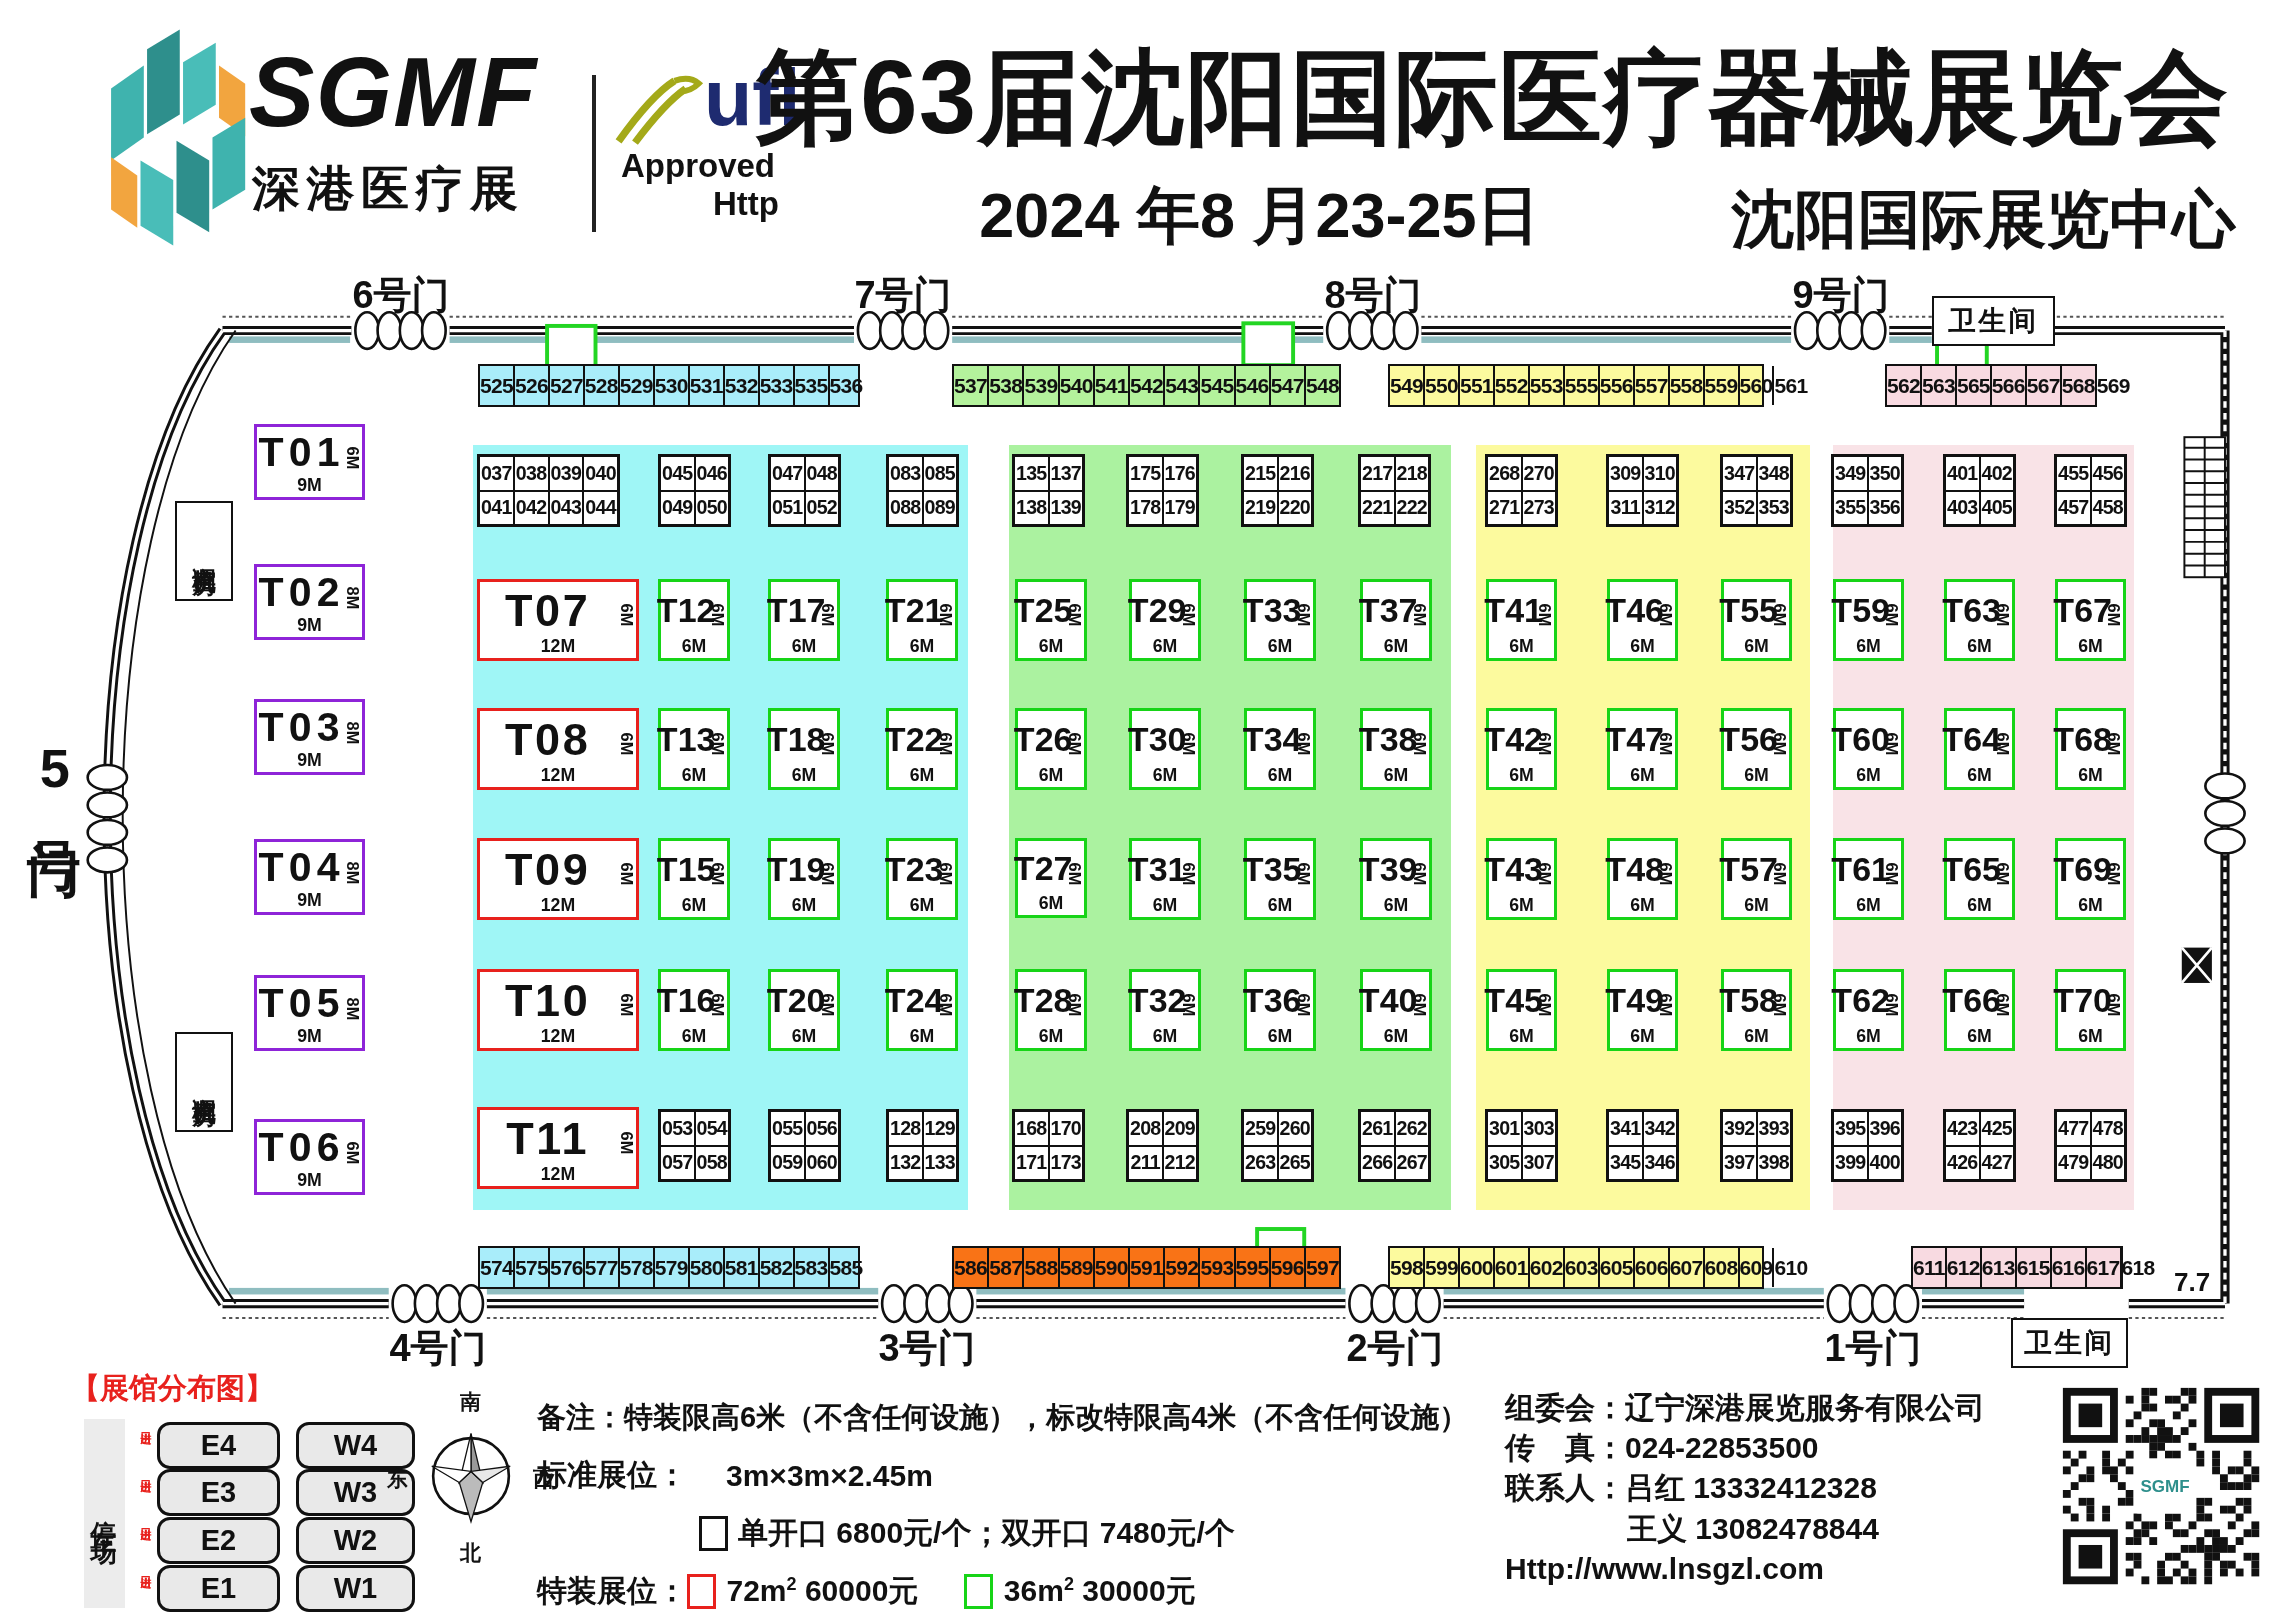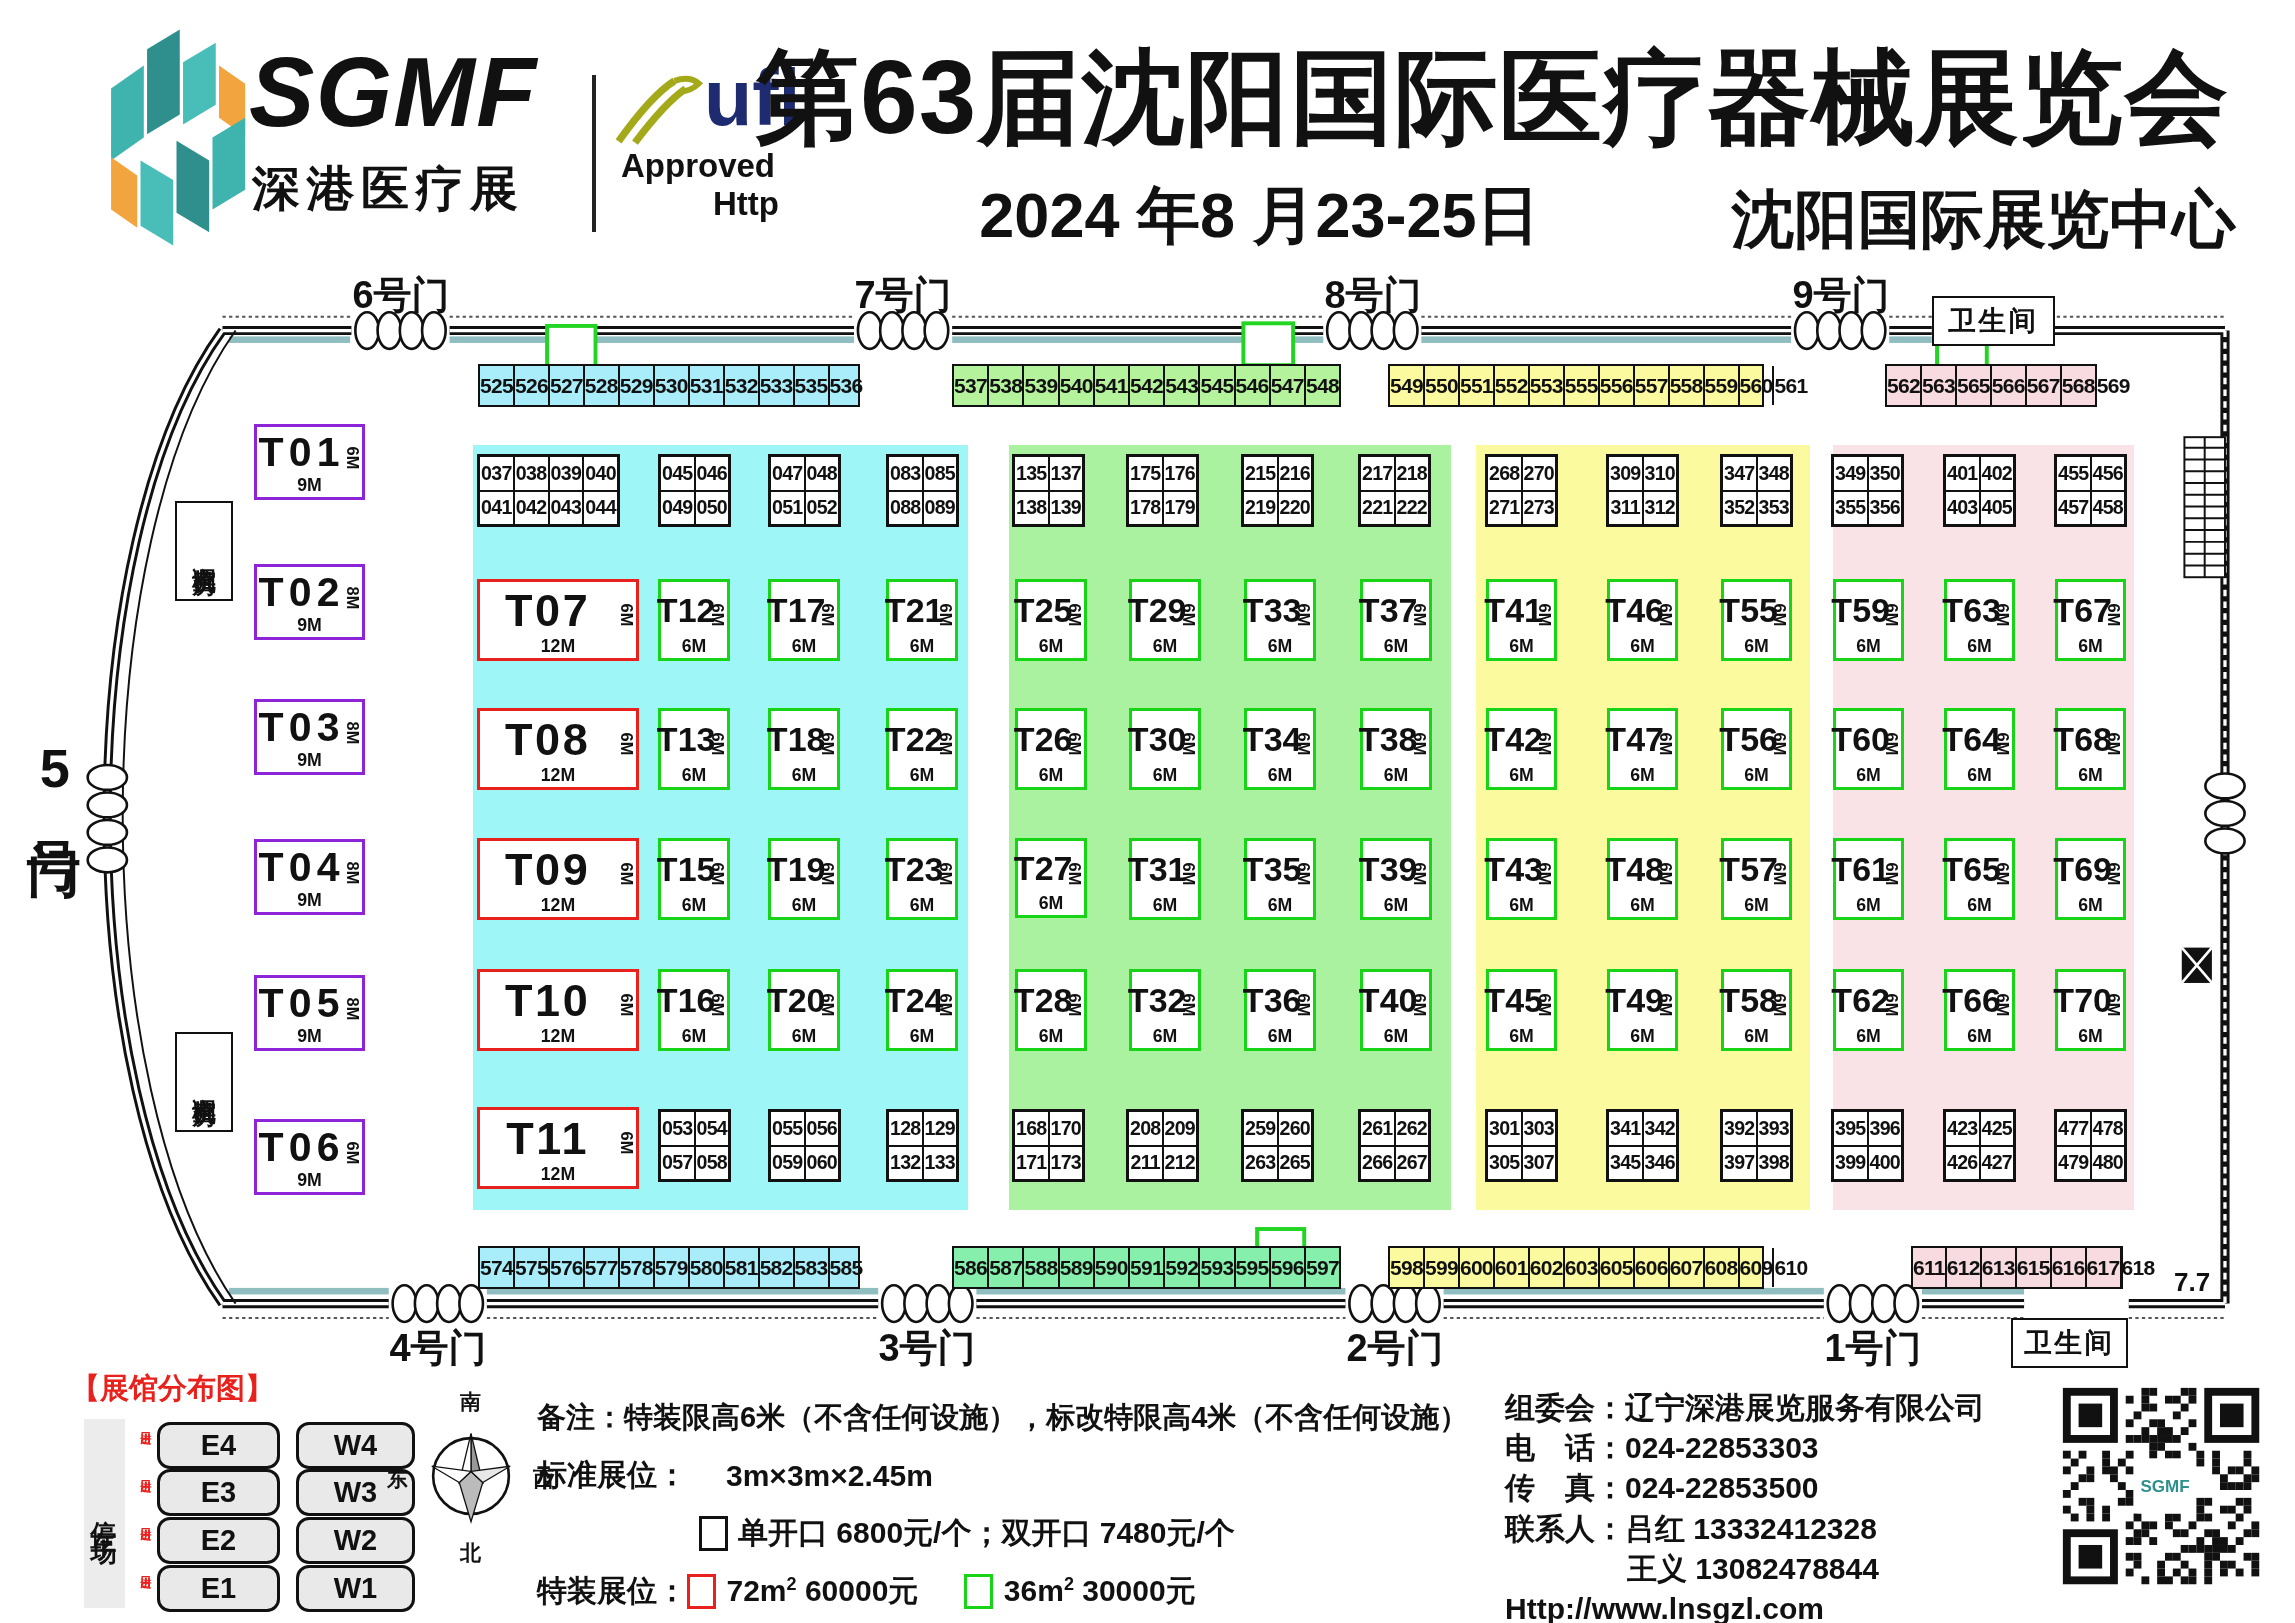--- a/index.html
+++ b/index.html
@@ -250,21 +250,21 @@
           <div class="scell">576</div>
           <div class="scell">577</div>
           <div class="scell">578</div>
           <div class="scell">579</div>
           <div class="scell">580</div>
           <div class="scell">581</div>
           <div class="scell">582</div>
           <div class="scell">583</div>
           <div class="scell">585</div>
         </div>
-        <div class="strip" style="left: 952px; top: 1246px; width: 389px; height: 43px; background: #86efac;">
+        <div class="strip" style="left: 952px; top: 1246px; width: 389px; height: 43px; background: #f97316;">
           <div class="scell">586</div>
           <div class="scell">587</div>
           <div class="scell">588</div>
           <div class="scell">589</div>
           <div class="scell">590</div>
           <div class="scell">591</div>
           <div class="scell">592</div>
           <div class="scell">593</div>
           <div class="scell">595</div>
           <div class="scell">596</div>
@@ -831,21 +831,20 @@
     <span class="sq red" style="margin-left:0"></span>
     <span><span>72m</span><sup>2</sup><span> 60000元</span></span>
     <span class="sq green" style="margin-left:46px"></span>
     <span><span>36m</span><sup>2</sup><span> 30000元</span></span>
   </div>
 
 </div>
 
 <div class="contact">
   <div><span>组委会：</span><span>辽宁深港展览服务有限公司</span></div>
-  <div><span>电　话：</span><span>024-22853303</span></div>
   <div><span>传　真：</span><span>024-22853500</span></div>
   <div><span>联系人：</span><span>吕红 13332412328</span></div>
   <div class="ind">王义 13082478844</div>
   <div>Http://www.lnsgzl.com</div>
 
 </div>
 
 <svg class="abs" id="qr" style="left:2057px;top:1382px" width="216" height="216" viewBox="0 0 330 330">
       <rect x="0" y="0" width="330" height="330" fill="#fff"></rect>
       <rect x="9" y="9" width="84" height="84" fill="#111"></rect>

